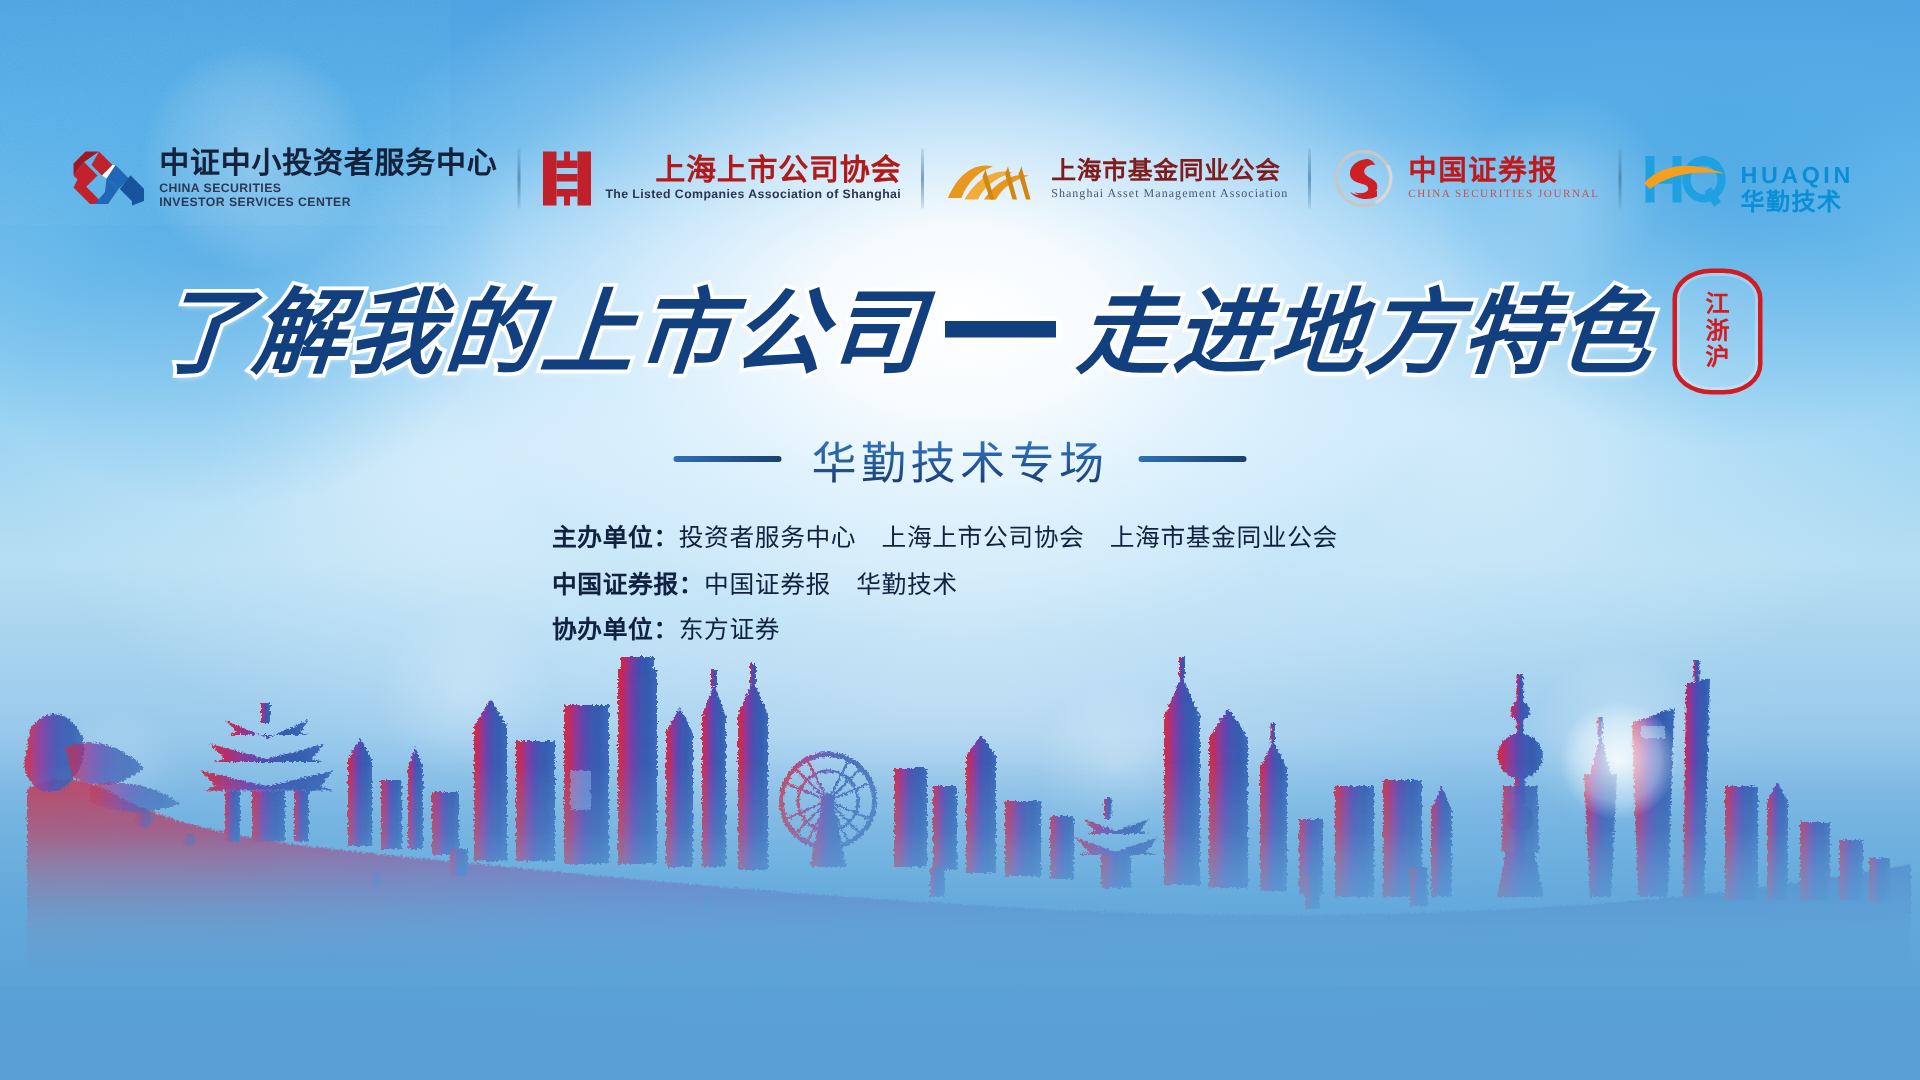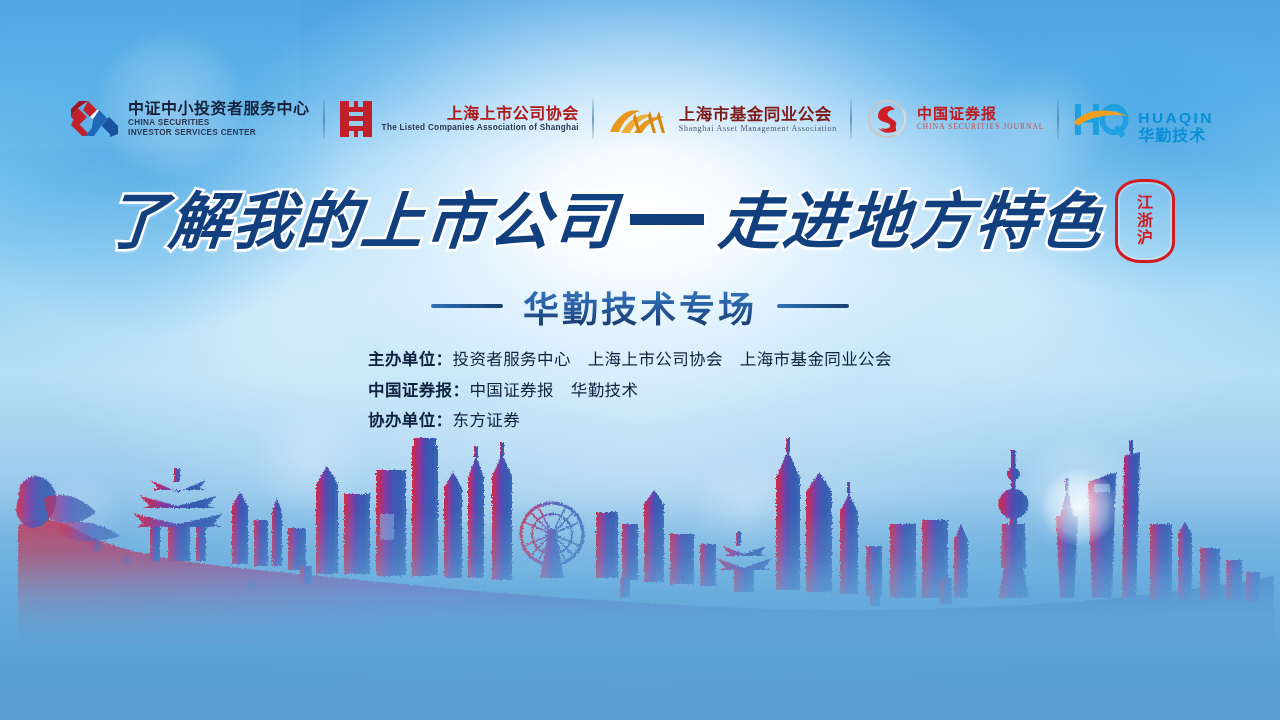--- a/index.html
+++ b/index.html
@@ -50,26 +50,26 @@
 
   
   .logo-bar{
     position:absolute;left:0;right:0;top:88px;height:62px;
     display:flex;align-items:center;justify-content:center;gap:0;
   }
   .logo-cell{display:flex;align-items:center;height:56px;padding:0 13px;}
   .divider{width:2px;height:40px;background:linear-gradient(180deg,rgba(70,120,160,.15),rgba(60,110,155,.62),rgba(70,120,160,.15));}
   .mark{flex:0 0 auto;display:block;}
   .logo-txt{display:flex;flex-direction:column;justify-content:center;margin-left:8px;}
-  .l-cn{font-size:16px;font-weight:700;color:#14213a;letter-spacing:.5px;line-height:1.12;white-space:nowrap;}
+  .l-cn{font-size:20px;font-weight:700;color:#14213a;letter-spacing:.5px;line-height:1.12;white-space:nowrap;}
   .l-en{font-size:8.2px;font-weight:700;color:#2a3550;letter-spacing:.28px;line-height:1.18;white-space:nowrap;}
   .l-cn-red{color:#b01a1a;text-align:right;}
   .l-cn-sama{font-size:16.5px;color:#7f1d1d;}
   .l-en-sama{font-family:"Liberation Serif","DejaVu Serif",serif;font-size:8px;color:#4a5570;letter-spacing:.7px;font-weight:400;}
-  .l-cn-csj{font-family:"Liberation Serif","DejaVu Serif",serif;font-size:15px;color:#c0191c;font-weight:700;letter-spacing:1px;}
+  .l-cn-csj{font-family:"Liberation Serif","DejaVu Serif",serif;font-size:19px;color:#c0191c;font-weight:700;letter-spacing:1px;}
   .l-en-csj{font-family:"Liberation Serif","DejaVu Serif",serif;font-size:7.4px;color:#c8524f;letter-spacing:1.05px;font-weight:400;}
   .hq-txt{display:flex;flex-direction:column;margin-left:6px;margin-top:16px;}
   .hq-en{font-size:15.5px;font-weight:700;color:#0a8fd6;letter-spacing:2.4px;line-height:1.15;}
   .hq-cn{font-size:16px;font-weight:700;color:#0a8fd6;letter-spacing:1px;line-height:1.15;}
 
   
   .title-row{
     position:absolute;left:0;right:0;top:176px;height:92px;
     display:flex;align-items:center;justify-content:center;
   }
@@ -105,21 +105,21 @@
     font-size:16px;font-weight:700;color:#d31c22;line-height:1.05;
   }
 
   
   .sub-row{
     position:absolute;left:0;right:0;top:282px;height:48px;
     display:flex;align-items:center;justify-content:center;gap:20px;
   }
   .sub-line{width:72px;height:4px;background:linear-gradient(90deg,#2f6fb8,#17406f);border-radius:2px;}
   .sub-text{
-    font-size:36px;font-weight:700;letter-spacing:3px;
+    font-size:30px;font-weight:400;letter-spacing:3px;
     background:linear-gradient(180deg,#3b7fc4 0%,#2a63a8 45%,#14325f 100%);
     -webkit-background-clip:text;background-clip:text;color:transparent;
     white-space:nowrap;
     text-align:center;
   }
 
   
   .credits{
     position:absolute;left:368px;top:349px;width:620px;
     display:flex;flex-direction:column;gap:10px;

